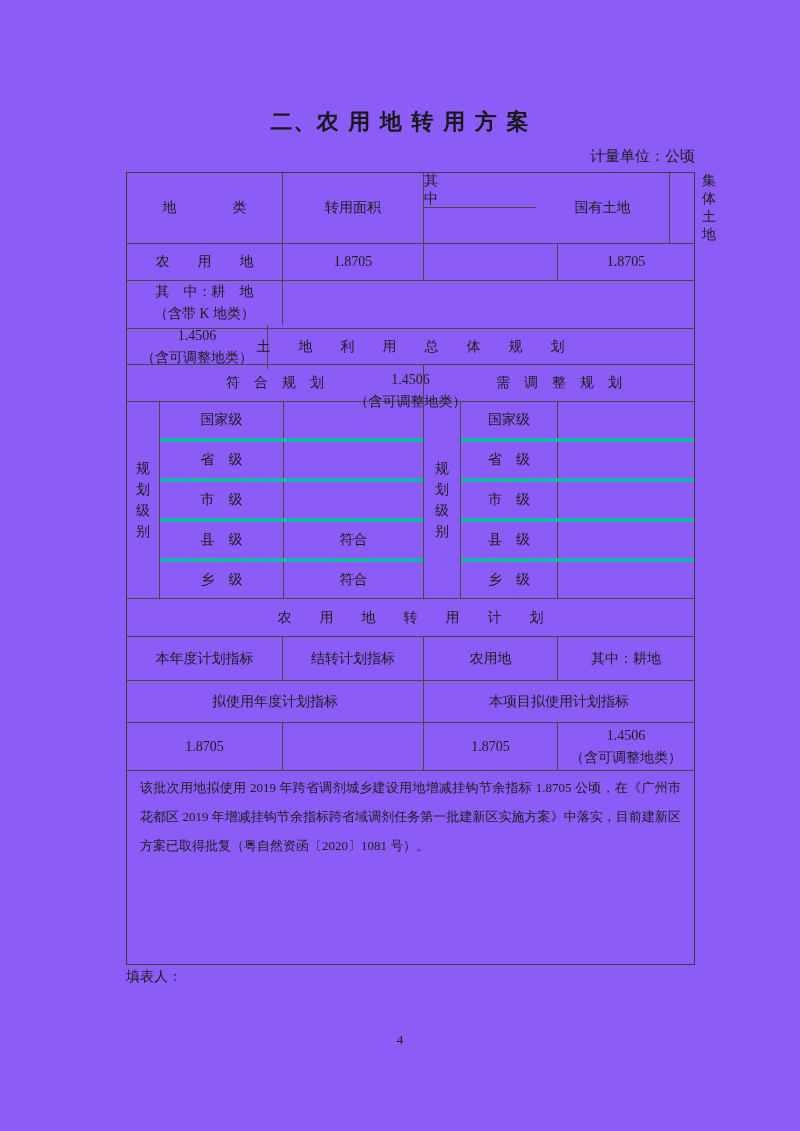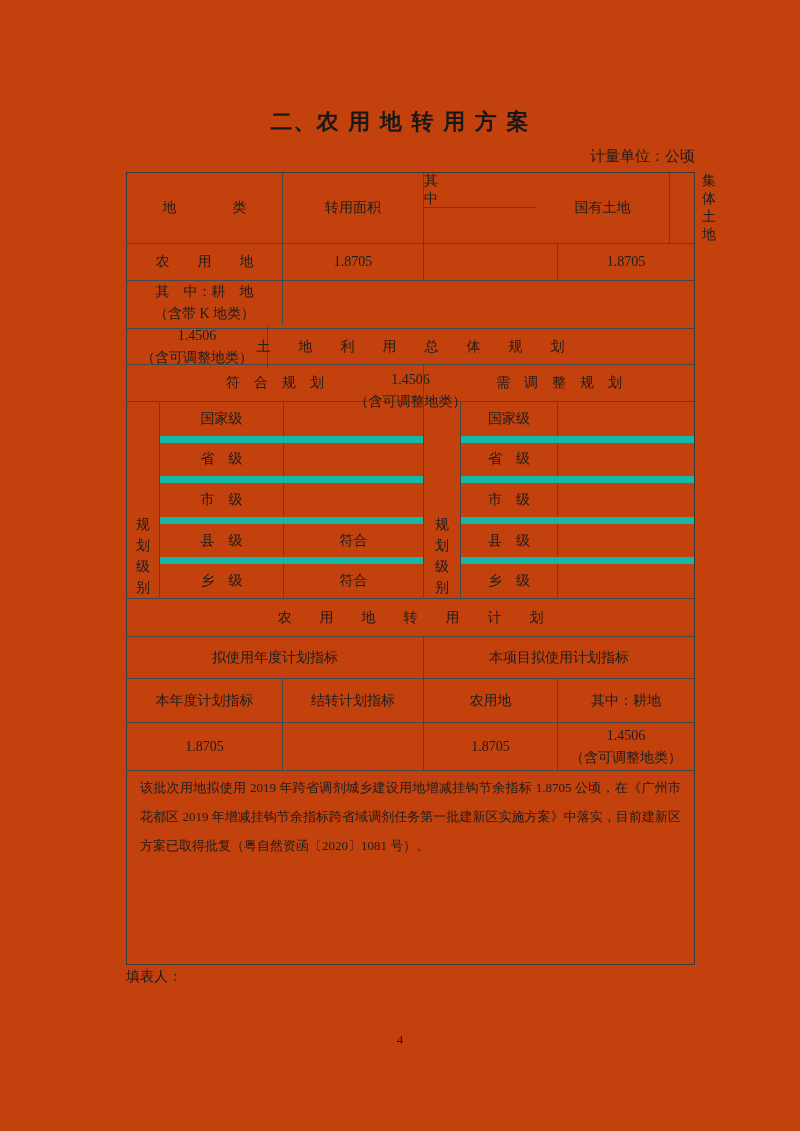--- a/index.html
+++ b/index.html
@@ -1,20 +1,20 @@
 <!DOCTYPE html>
 <html><head>
 <meta charset="utf-8">
 <style>
   * { margin:0; padding:0; box-sizing:border-box; }
   html,body { background:#ffffff; }
   .page {
     position:relative;
     width:800px; height:1131px;
-    background:#c2410c;
+    background:#8b5cf6;
     font-family:"Liberation Serif","DejaVu Serif",serif;
     color:#1d1d1d;
     overflow:hidden;
   }
   .doc-title {
     position:absolute; top:107px; left:0; width:100%;
     text-align:center;
     font-family:"DejaVu Sans","Liberation Sans",sans-serif;
     font-size:22px; font-weight:600; letter-spacing:1px;
     color:#181818;
@@ -59,30 +59,30 @@
   .hdr-right .top {
     height:35px; border-bottom:1px solid #474747;
     display:flex; align-items:center; justify-content:center;
   }
   .hdr-right .bottom { flex:1; display:flex;gap:32px; }
   
   .phalf { display:flex; min-width:0; }
   .phalf.left { border-right:1px solid #474747; }
   .vlabel-cell {
     flex:0 0 auto; border-right:1px solid #474747;
-    display:flex; align-items:flex-end; justify-content:center;
+    display:flex; align-items:center; justify-content:center;
   }
   .phalf.left  .vlabel-cell { width:33px; }
   .phalf.right .vlabel-cell { width:37px; }
   .vlabel-text {
     display:block; width:16px; text-align:center;
     word-break:break-all; line-height:21px;
   }
   .prows { flex:1; display:flex; flex-direction:column; min-width:0; }
-  .prow { flex:1; display:flex; border-bottom:7px solid #14b8a6; min-width:0; }
+  .prow { flex:1; display:flex; border-bottom:4px solid #14b8a6; min-width:0; }
   .prow:last-child { border-bottom:none; }
   .plevel {
     flex:0 0 auto; border-right:1px solid #474747;
     display:flex; align-items:center; justify-content:center; text-align:center;
   }
   .phalf.left  .plevel { width:124px; }
   .phalf.right .plevel { width:97px; }
   .pvalue { flex:1; display:flex; align-items:center; justify-content:center; text-align:center; }
   .twoline span { display:block; line-height:22px; }
   .note-cell {
@@ -217,32 +217,32 @@
           </div>
         </div>
       </div>
 
     </div>
 
     <div class="trow rh-sec2">
       <div class="cell c4 last">农　　用　　地　　转　　用　　计　　划</div>
     </div>
 
-    <div class="trow rh-planhdr">
-      <div class="cell half-l">拟使用年度计划指标</div>
-      <div class="cell half-r last">本项目拟使用计划指标</div>
-    </div>
-
     <div class="trow rh-subhdr">
       <div class="cell c1">本年度计划指标</div>
       <div class="cell c2">结转计划指标</div>
       <div class="cell c3">农用地</div>
       <div class="cell c4 last">其中：耕地</div>
     </div>
 
+    <div class="trow rh-planhdr">
+      <div class="cell half-l">拟使用年度计划指标</div>
+      <div class="cell half-r last">本项目拟使用计划指标</div>
+    </div>
+
     <div class="trow rh-values">
       <div class="cell c1">1.8705</div>
       <div class="cell c2"></div>
       <div class="cell c3">1.8705</div>
       <div class="cell c4 last">
         <div class="twoline">
           <span>1.4506</span>
           <span>（含可调整地类）</span>
         </div>
       </div>

